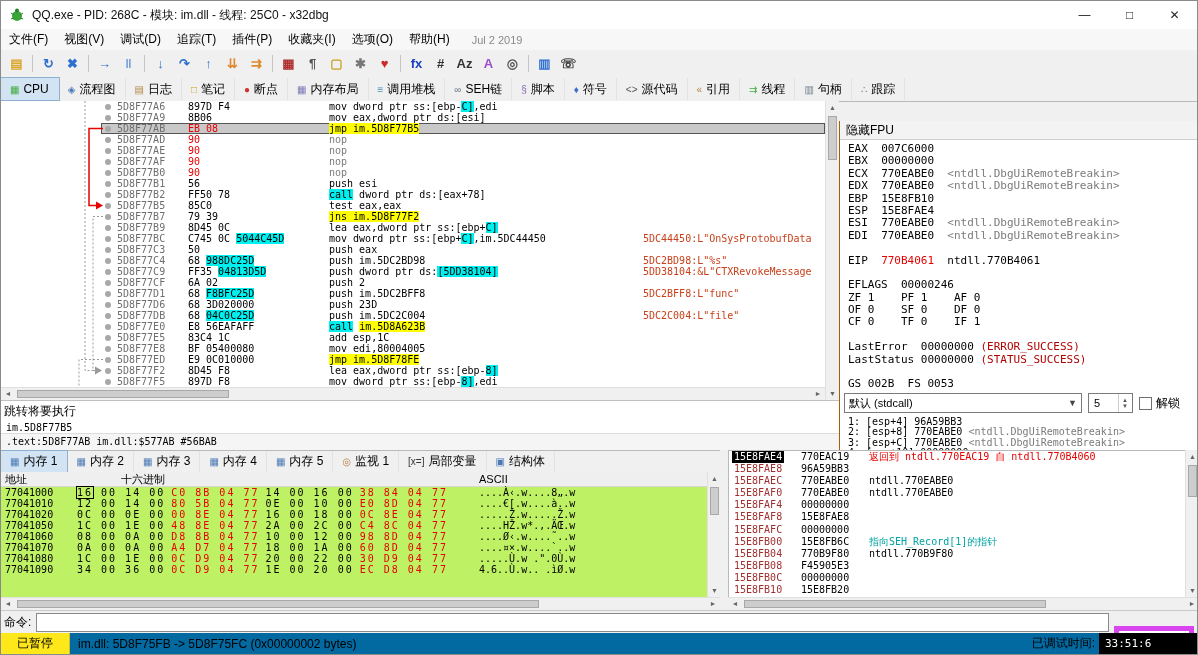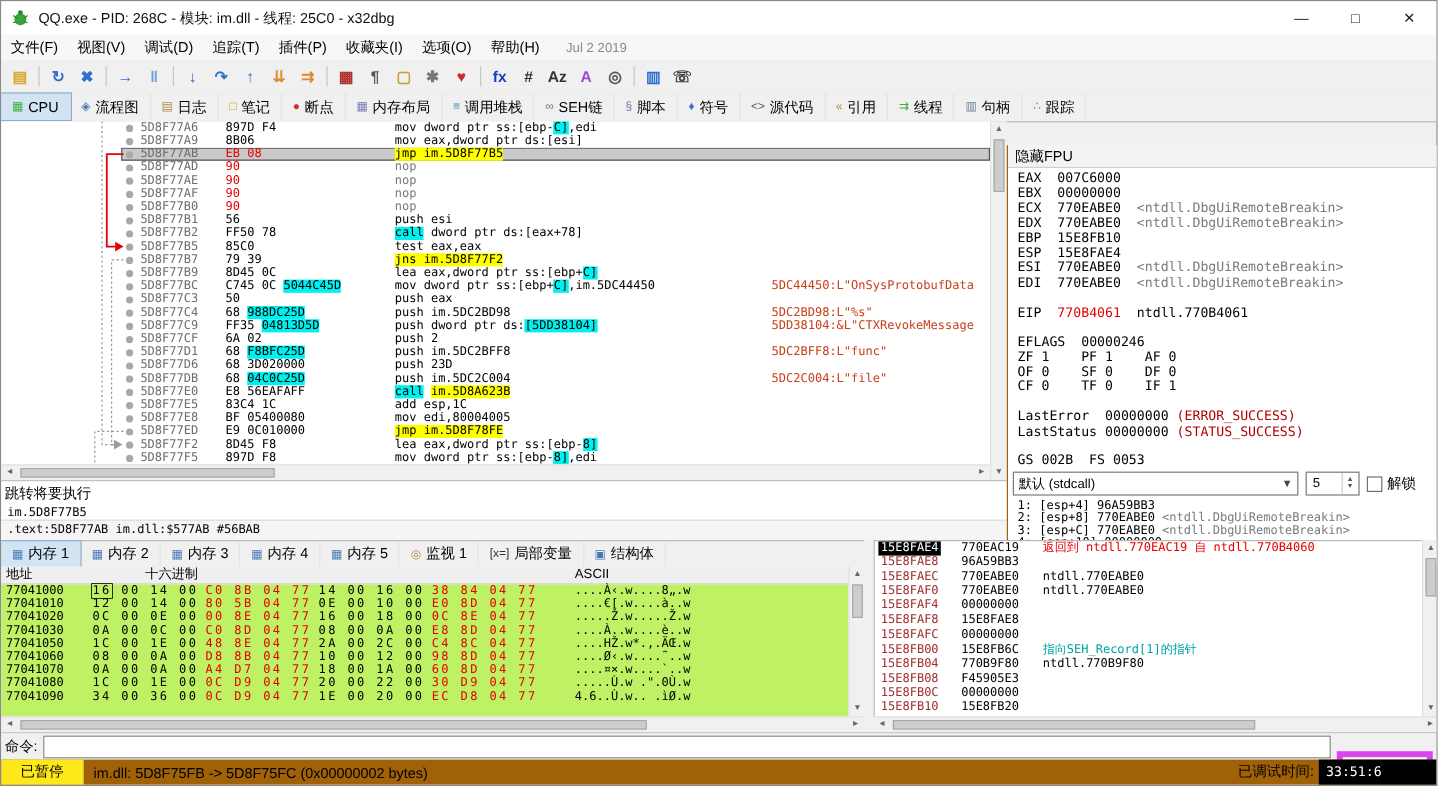--- a/index.html
+++ b/index.html
@@ -97,21 +97,21 @@
   .s-addr{position:absolute;left:5px;color:#a03030;}
   .s-addr.ssel{background:#000;color:#fff;padding:0 2px;left:3px;}
   .s-val{position:absolute;left:72px;color:#000;}
   .s-comm{position:absolute;left:140px;}
   
   #cmdbar{position:absolute;left:0;top:609px;right:0;height:23px;background:#f0f0f0;border-top:1px solid #c9c9c9;display:flex;align-items:center;box-sizing:border-box;padding:0 3px;gap:5px;}
   #cmdlabel{font-size:12px;white-space:nowrap;}
   #cmdinput{flex:1;height:17px;border:1px solid #8a8a8a;background:#fff;font-size:11px;padding:0 3px;font-family:"DejaVu Sans Mono",monospace;}
   #cmdcombo{width:62px;height:17px;border:5px solid #d946ef;background:#fff;display:flex;align-items:center;justify-content:space-between;font-size:11px;padding:0 4px;margin-top:34px;}
   
-  #statusbar{position:absolute;left:0;top:632px;right:0;bottom:0;background:#a16207;display:flex;align-items:center;font-size:12px;text-align:right;}
+  #statusbar{position:absolute;left:0;top:632px;right:0;bottom:0;background:#0369a1;display:flex;align-items:center;font-size:12px;text-align:right;}
   #pausebadge{background:#ffe81a;height:100%;display:flex;align-items:center;padding:0 16px;border-right:1px solid #cbbd3a;}
   #statusmsg{padding-left:8px;white-space:nowrap;}
   #timelabel{margin-left:auto;white-space:nowrap;padding-right:4px;}
   #timebox{width:98px;height:100%;background:#000;color:#fff;font-family:"DejaVu Sans Mono",monospace;font-size:11px;display:flex;align-items:center;padding-left:6px;box-sizing:border-box;}
 </style>
 </head>
 <body>
 
 <div id="win">
 
@@ -376,21 +376,20 @@
 
   <div id="memhdr">
     <span class="mh-addr">地址</span>
     <span class="mh-hex">十六进制</span>
     <span class="mh-ascii">ASCII</span>
   </div>
   <div id="memrows">
       <div class="mrow"><span class="m-addr">77041000</span><span class="m-hex"><span class="mgrp"><span class="tk-b">16</span><span> 00 14 00</span></span><span class="mgrp"><span class="tk-r">C0 8B 04 77</span></span><span class="mgrp"><span>14 00 16 00</span></span><span class="mgrp"><span class="tk-r">38 84 04 77</span></span></span><span class="m-ascii">....À‹.w....8„.w</span></div>
       <div class="mrow"><span class="m-addr">77041010</span><span class="m-hex"><span class="mgrp"><span>12 00 14 00</span></span><span class="mgrp"><span class="tk-r">80 5B 04 77</span></span><span class="mgrp"><span>0E 00 10 00</span></span><span class="mgrp"><span class="tk-r">E0 8D 04 77</span></span></span><span class="m-ascii">....€[.w....à..w</span></div>
       <div class="mrow"><span class="m-addr">77041020</span><span class="m-hex"><span class="mgrp"><span>0C 00 0E 00</span></span><span class="mgrp"><span class="tk-r">00 8E 04 77</span></span><span class="mgrp"><span>16 00 18 00</span></span><span class="mgrp"><span class="tk-r">0C 8E 04 77</span></span></span><span class="m-ascii">.....Ž.w.....Ž.w</span></div>
-      <div class="mrow"><span class="m-addr">77041030</span><span class="m-hex"><span class="mgrp"><span>0A 00 0C 00</span></span><span class="mgrp"><span class="tk-r">C0 8D 04 77</span></span><span class="mgrp"><span>08 00 0A 00</span></span><span class="mgrp"><span class="tk-r">E8 8D 04 77</span></span></span><span class="m-ascii">....À..w....è..w</span></div>
       <div class="mrow"><span class="m-addr">77041050</span><span class="m-hex"><span class="mgrp"><span>1C 00 1E 00</span></span><span class="mgrp"><span class="tk-r">48 8E 04 77</span></span><span class="mgrp"><span>2A 00 2C 00</span></span><span class="mgrp"><span class="tk-r">C4 8C 04 77</span></span></span><span class="m-ascii">....HŽ.w*.,.ÄŒ.w</span></div>
       <div class="mrow"><span class="m-addr">77041060</span><span class="m-hex"><span class="mgrp"><span>08 00 0A 00</span></span><span class="mgrp"><span class="tk-r">D8 8B 04 77</span></span><span class="mgrp"><span>10 00 12 00</span></span><span class="mgrp"><span class="tk-r">98 8D 04 77</span></span></span><span class="m-ascii">....Ø‹.w....˜..w</span></div>
       <div class="mrow"><span class="m-addr">77041070</span><span class="m-hex"><span class="mgrp"><span>0A 00 0A 00</span></span><span class="mgrp"><span class="tk-r">A4 D7 04 77</span></span><span class="mgrp"><span>18 00 1A 00</span></span><span class="mgrp"><span class="tk-r">60 8D 04 77</span></span></span><span class="m-ascii">....¤×.w....`..w</span></div>
       <div class="mrow"><span class="m-addr">77041080</span><span class="m-hex"><span class="mgrp"><span>1C 00 1E 00</span></span><span class="mgrp"><span class="tk-r">0C D9 04 77</span></span><span class="mgrp"><span>20 00 22 00</span></span><span class="mgrp"><span class="tk-r">30 D9 04 77</span></span></span><span class="m-ascii">.....Ù.w .".0Ù.w</span></div>
       <div class="mrow"><span class="m-addr">77041090</span><span class="m-hex"><span class="mgrp"><span>34 00 36 00</span></span><span class="mgrp"><span class="tk-r">0C D9 04 77</span></span><span class="mgrp"><span>1E 00 20 00</span></span><span class="mgrp"><span class="tk-r">EC D8 04 77</span></span></span><span class="m-ascii">4.6..Ù.w.. .ìØ.w</span></div>
     </div>
   <div id="mem-vscroll" class="vscroll">
     <div class="sarr">▲</div>
     <div class="vthumb" style="top:15px;height:26px;"></div>
     <div class="sarr down">▼</div>

